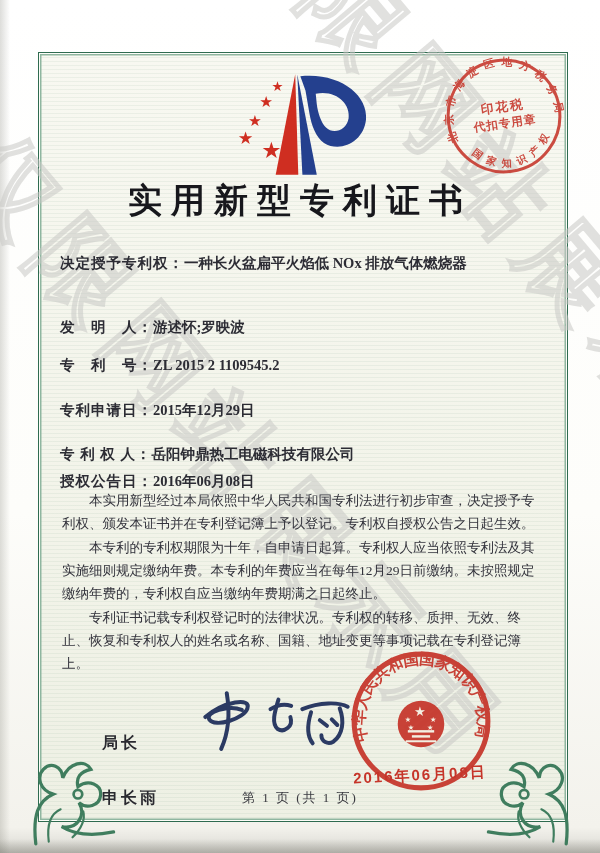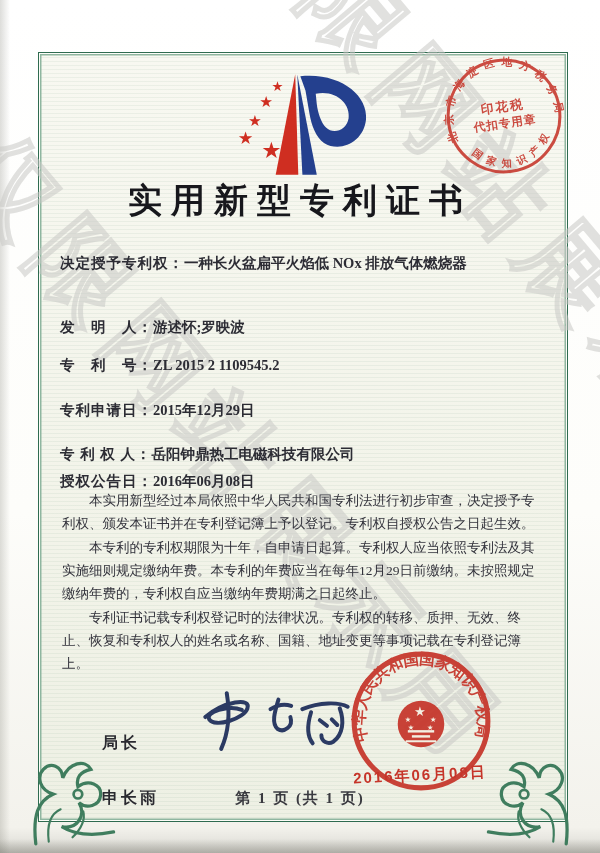--- a/index.html
+++ b/index.html
@@ -54,21 +54,21 @@
   .signature{position:absolute;left:183px;top:680px;z-index:5;}
 
   .seal{position:absolute;left:345px;top:645px;z-index:6;opacity:.93;}
   .seal-date{position:absolute;left:340px;top:766px;width:160px;text-align:center;z-index:7;
     color:#c6352a;font-size:15px;font-weight:700;letter-spacing:2px;transform:rotate(-3deg);
     font-family:"Liberation Sans","DejaVu Sans",sans-serif;}
 
   .tax-stamp{position:absolute;left:438px;top:50px;z-index:5;opacity:.88;}
 
   .footer{position:absolute;left:0;top:789px;width:600px;text-align:center;
-    font-size:15px;color:#3a3a40;letter-spacing:2px;z-index:4;font-weight:bold;}
+    font-size:13px;color:#3a3a40;letter-spacing:2px;z-index:4;}
 
   .corner{position:absolute;z-index:4;}
   .corner-bl{left:24px;top:738px;}
   .corner-br{left:468px;top:738px;transform:scaleX(-1);}
 </style>
 </head>
 <body>
 
 <div class="page">
 

